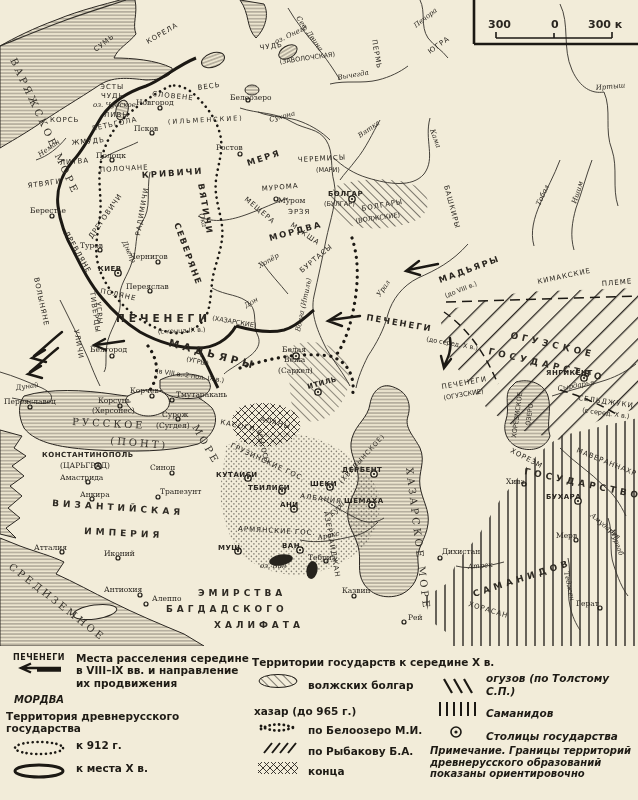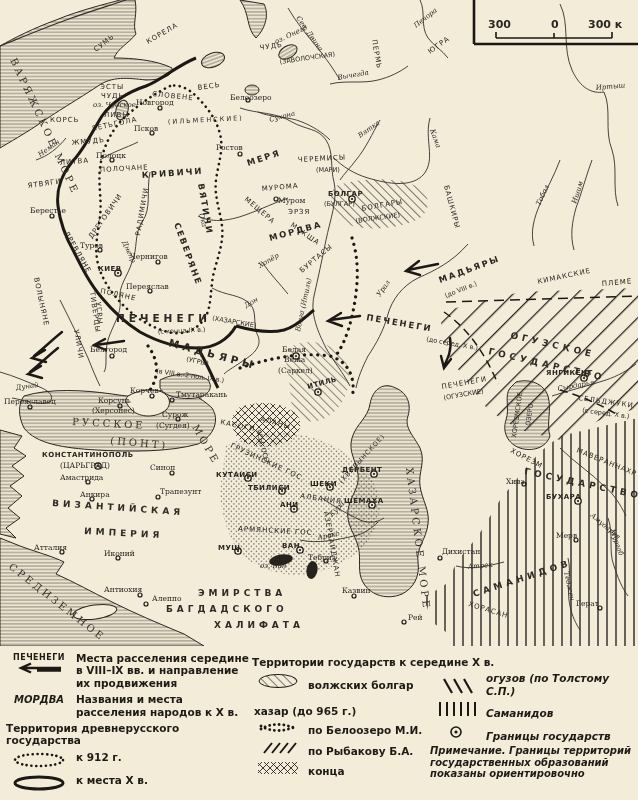--- a/index.html
+++ b/index.html
@@ -404,21 +404,20 @@
           <svg width="52" height="12">
             <path d="M48,6 L10,6 M18,1.5 L8,6 L18,10.5 M48,8.5 L24,8.5" stroke="#1c1914" stroke-width="2.4" fill="none"></path>
           </svg>
         </div>
         <div class="ltxt">Места расселения середине в VIII–IX вв. и направление их продвижения</div>
       </div>
       <div class="lrow">
         <div class="lsym">
           <div class="sym-mordva">МОРДВА</div>
         </div>
-        <div class="ltxt">Названия и места расселения народов к X в.</div>
       </div>
       <div class="lhdr">Территория древнерусского государства</div>
       <div class="lrow">
         <div class="lsym">
           <svg width="56" height="16">
             <ellipse cx="28" cy="8" rx="24" ry="6" fill="none" stroke="#1c1914" stroke-width="2.6" stroke-linecap="round" stroke-dasharray="0.1 4.6"></ellipse>
           </svg>
         </div>
         <div class="ltxt">к 912 г.</div>
       </div>
@@ -487,20 +486,20 @@
             </div>
             <div class="ltxt">Саманидов</div>
           </div>
           <div class="srow">
             <div class="lsym">
               <svg width="44" height="16">
                 <circle cx="22" cy="8" r="5" fill="none" stroke="#1c1914" stroke-width="1.6"></circle>
                 <circle cx="22" cy="8" r="1.6" fill="#1c1914"></circle>
               </svg>
             </div>
-            <div class="ltxt">Границы государств</div>
-          </div>
-          <div class="note">Примечание. Границы территорий государственных образований показаны ориентировочно</div>
+            <div class="ltxt">Столицы государства</div>
+          </div>
+          <div class="note">Примечание. Границы территорий древнерусского образований показаны ориентировочно</div>
         </div>
       </div>
     </div>
   </div>
 </div>
 
 </body></html>

